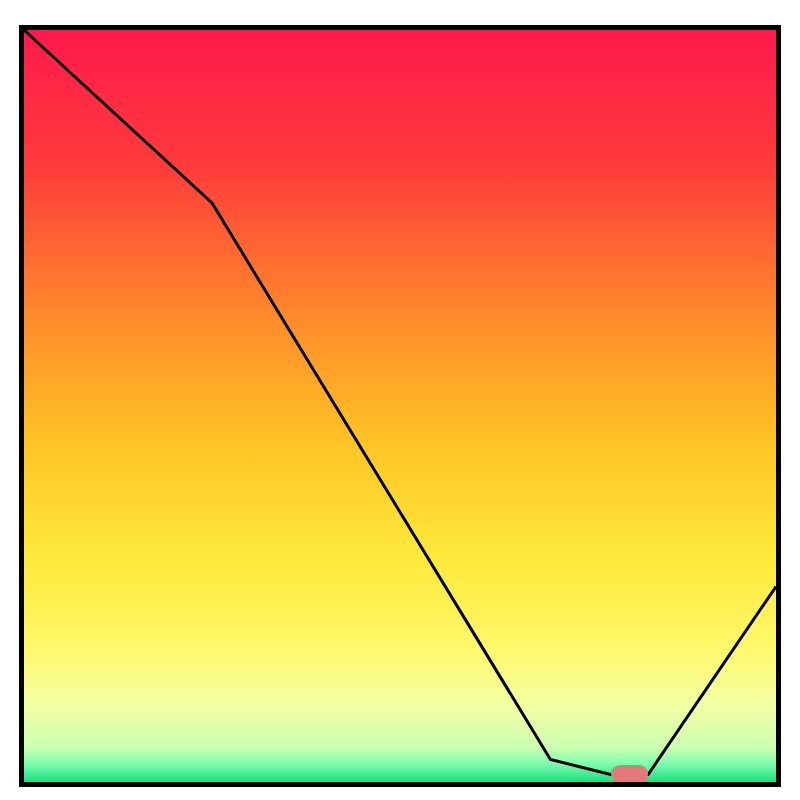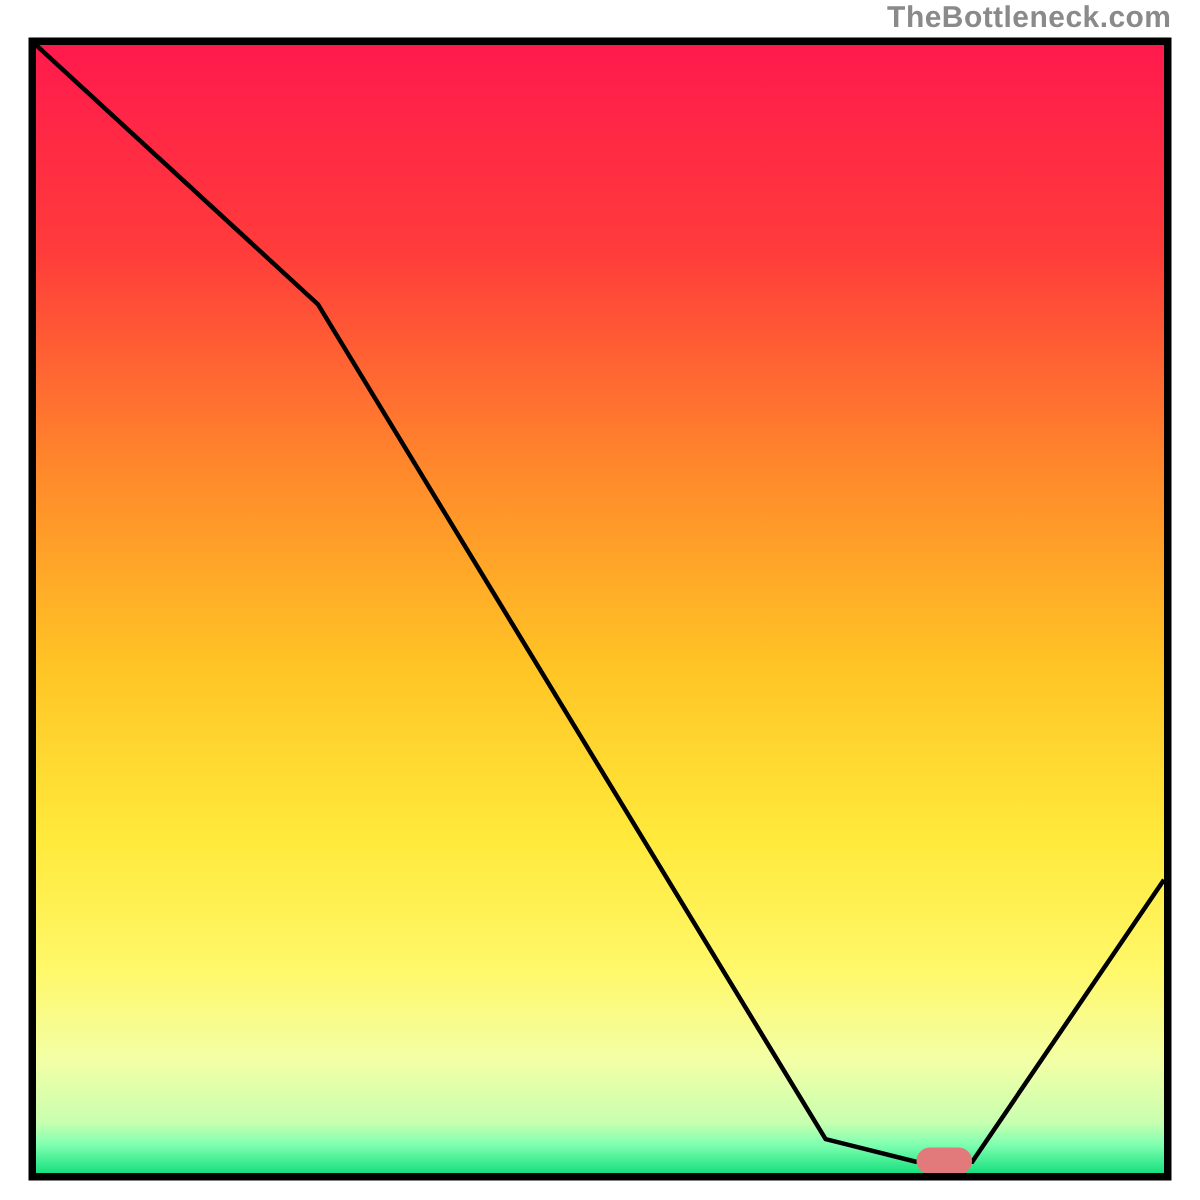--- a/index.html
+++ b/index.html
@@ -52,21 +52,20 @@
   .marker {
     position: absolute;
     background: #e27a7c;
     border-radius: 10px;
   }
 </style>
 </head>
 <body>
 
 <div class="outer">
-  <div class="watermark">TheBottleneck.com</div>
 
   <div class="plot-frame">
     <svg class="gradient" viewBox="0 0 100 100" preserveAspectRatio="none">
       <defs>
         <linearGradient id="bg-grad" x1="0" y1="0" x2="0" y2="1">
             <stop offset="0%" stop-color="#ff1a4d"></stop>
             <stop offset="18%" stop-color="#ff3b3b"></stop>
             <stop offset="38%" stop-color="#ff8a2b"></stop>
             <stop offset="55.00000000000001%" stop-color="#ffc425"></stop>
             <stop offset="70%" stop-color="#ffe93a"></stop>

